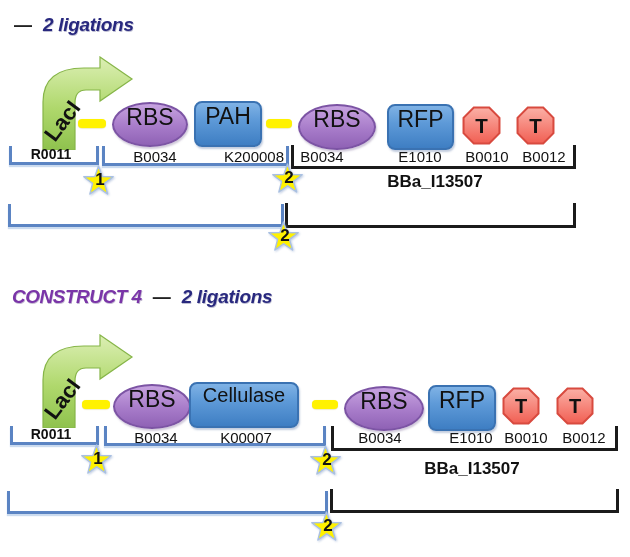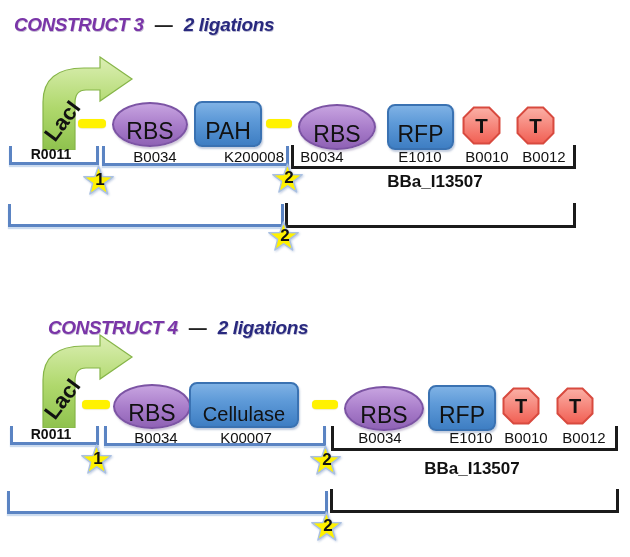--- a/index.html
+++ b/index.html
@@ -6,21 +6,21 @@
   #canvas{
     position:relative;width:630px;height:557px;background:#ffffff;overflow:hidden;
     font-family:"Liberation Sans", sans-serif;
   }
   .abs{position:absolute;}
   .title{position:absolute;display:flex;align-items:baseline;gap:11px;white-space:nowrap;}
   .title .cname{font-size:19px;font-style:italic;font-weight:bold;color:#7A35A8;letter-spacing:-0.5px;text-shadow:0.6px 0.8px 0.6px rgba(90,60,130,0.35);}
   .title .sep{font-size:18px;font-weight:bold;color:#222;}
   .title .lig{font-size:19px;font-style:italic;font-weight:bold;color:#28287E;letter-spacing:-0.3px;text-shadow:0.6px 0.8px 0.6px rgba(40,40,110,0.3);}
   .dash{background:#FFF200;border-radius:4px;box-shadow:0 0.5px 1px rgba(180,170,0,0.4);}
-  .part{display:flex;align-items:flex-end;justify-content:center;color:#111;}
+  .part{display:flex;align-items:flex-start;justify-content:center;color:#111;}
   .rbs{
     border-radius:50%;font-size:23px;
     background:linear-gradient(180deg,#C7A3E0 0%,#A77BC9 55%,#8F62B5 100%);
     border:2px solid #7C54A4;box-shadow:1px 2px 2px rgba(120,100,150,0.35);
   }
   .gene{
     border-radius:8px;font-size:23px;
     background:linear-gradient(180deg,#7FB2E5 0%,#5E9AD8 40%,#3E7EC3 100%);
     border:2px solid #3A72B2;box-shadow:1px 2px 2px rgba(80,110,160,0.35);
   }
@@ -46,21 +46,20 @@
           <stop offset="1" stop-color="#8FC24E"></stop>
       </linearGradient>
       <linearGradient id="gRed" x1="0" y1="0" x2="0" y2="1">
         <stop offset="0" stop-color="#FBB0A6"></stop>
           <stop offset="1" stop-color="#F15F53"></stop>
       </linearGradient>
     </defs>
   </svg>
 
   <div class="title" style="left:14px;top:14px;">
-    <span class="cname">CONSTRUCT 3</span>
     <span class="sep">—</span>
     <span class="lig">2 ligations</span>
   </div>
 
   <svg class="abs" style="left:40px;top:56px;" width="95" height="94" viewBox="0 0 95 94">
     <path d="M3,94 L3,46 Q3,12 44,12 L60,12 L60,1 L92,23 L60,45 L60,34 L46,34 Q35,34 35,47 L35,94 Z" fill="url(#gGreen)" stroke="#86B548" stroke-width="1.2"></path>
     <text transform="translate(15,87) rotate(-53)" font-size="22" font-weight="600" fill="#111">LacI</text>
   </svg>
 
   <div class="abs dash" style="left:78px;top:119px;width:28px;height:9px;"></div>
@@ -108,21 +107,21 @@
   </svg>
   <svg class="abs star" style="left:271px;top:162px;" width="33" height="35" viewBox="0 0 33 35">
     <polygon points="16.5,2 20.1,12.5 31.2,12.7 22.4,19.4 25.6,30 16.5,23.7 7.9,30 10.6,19.4 1.8,12.7 12.9,12.5" fill="#FFF100" stroke="#A9C0E2" stroke-width="1.4" stroke-linejoin="round"></polygon>
     <text x="18" y="21" text-anchor="middle" font-size="17" font-weight="bold" fill="#111">2</text>
   </svg>
   <svg class="abs star" style="left:267px;top:220px;" width="33" height="35" viewBox="0 0 33 35">
     <polygon points="16.5,2 20.1,12.5 31.2,12.7 22.4,19.4 25.6,30 16.5,23.7 7.9,30 10.6,19.4 1.8,12.7 12.9,12.5" fill="#FFF100" stroke="#A9C0E2" stroke-width="1.4" stroke-linejoin="round"></polygon>
     <text x="18" y="21" text-anchor="middle" font-size="17" font-weight="bold" fill="#111">2</text>
   </svg>
 
-  <div class="title" style="left:12px;top:317px;margin-left:36px;">
+  <div class="title" style="left:12px;top:286px;">
     <span class="cname">CONSTRUCT 4</span>
     <span class="sep">—</span>
     <span class="lig">2 ligations</span>
   </div>
 
   <svg class="abs" style="left:40px;top:334px;" width="95" height="94" viewBox="0 0 95 94">
     <path d="M3,94 L3,46 Q3,12 44,12 L60,12 L60,1 L92,23 L60,45 L60,34 L46,34 Q35,34 35,47 L35,94 Z" fill="url(#gGreen)" stroke="#86B548" stroke-width="1.2"></path>
     <text transform="translate(15,87) rotate(-53)" font-size="22" font-weight="600" fill="#111">LacI</text>
   </svg>
 

